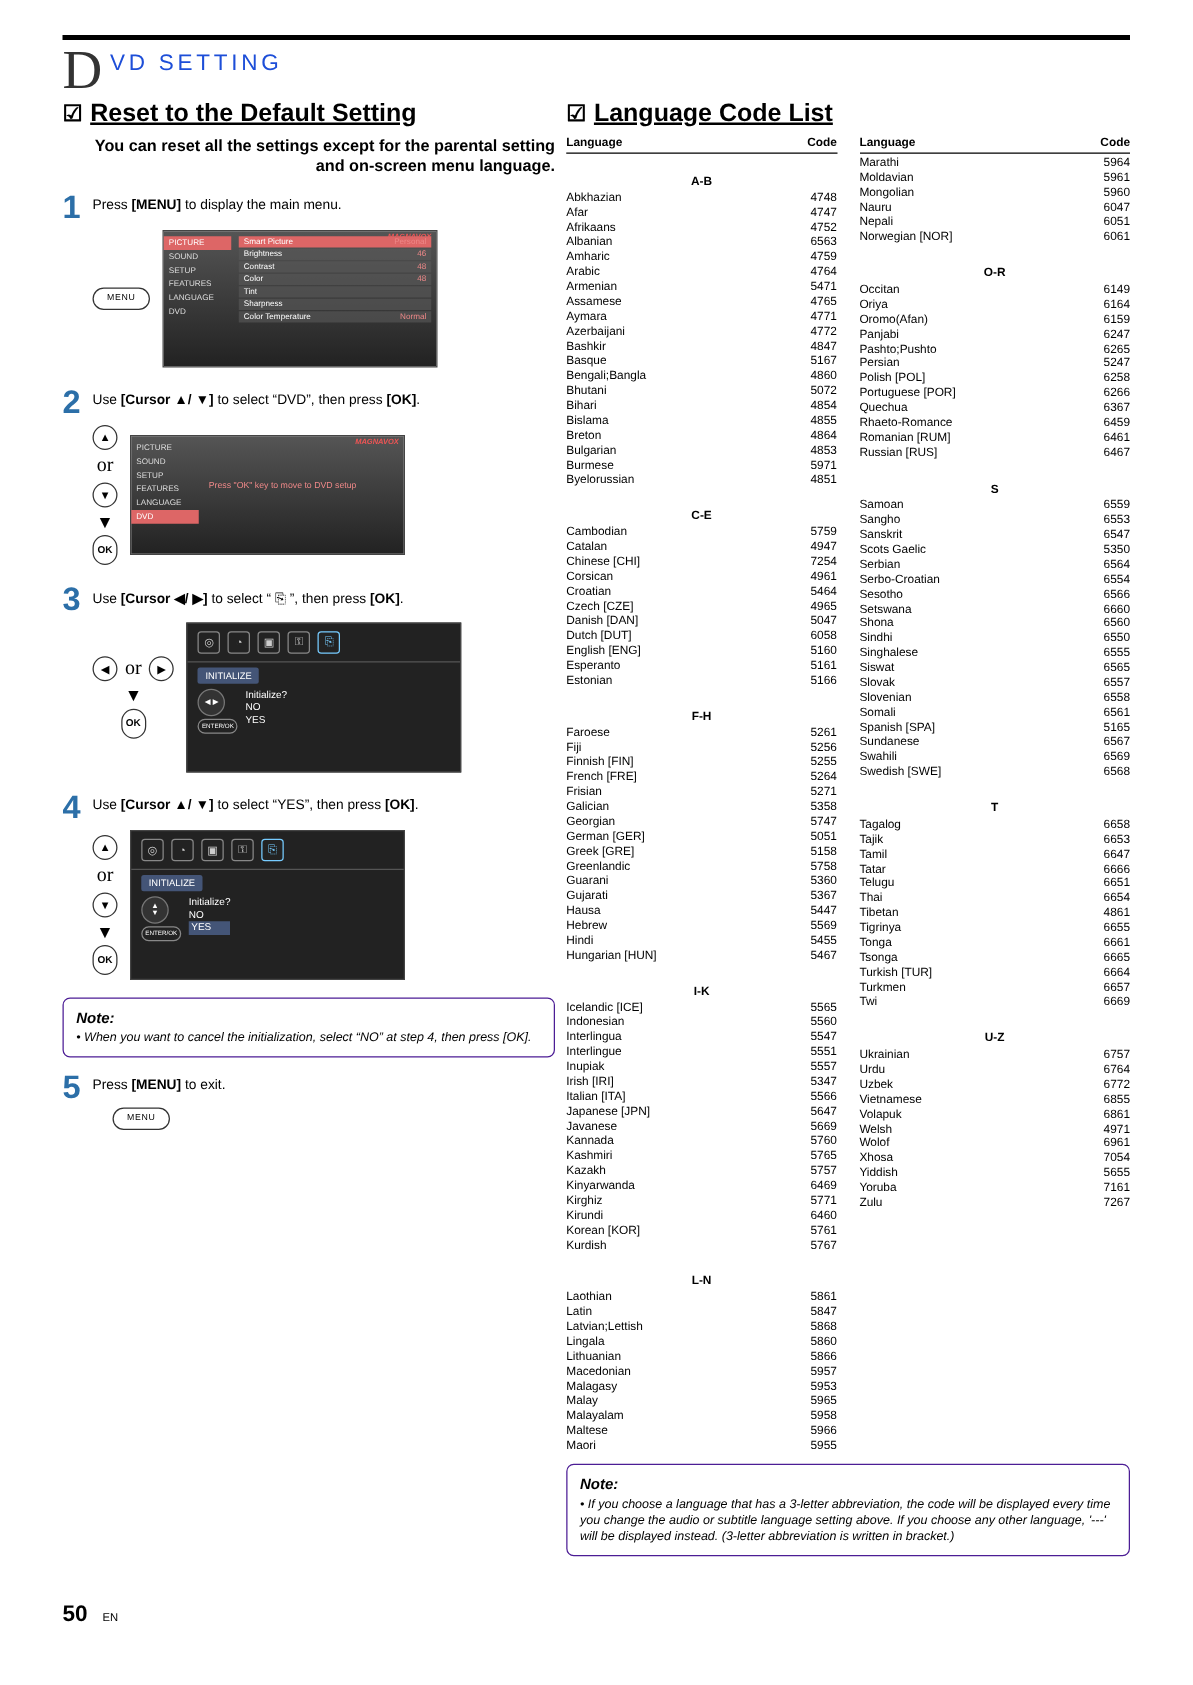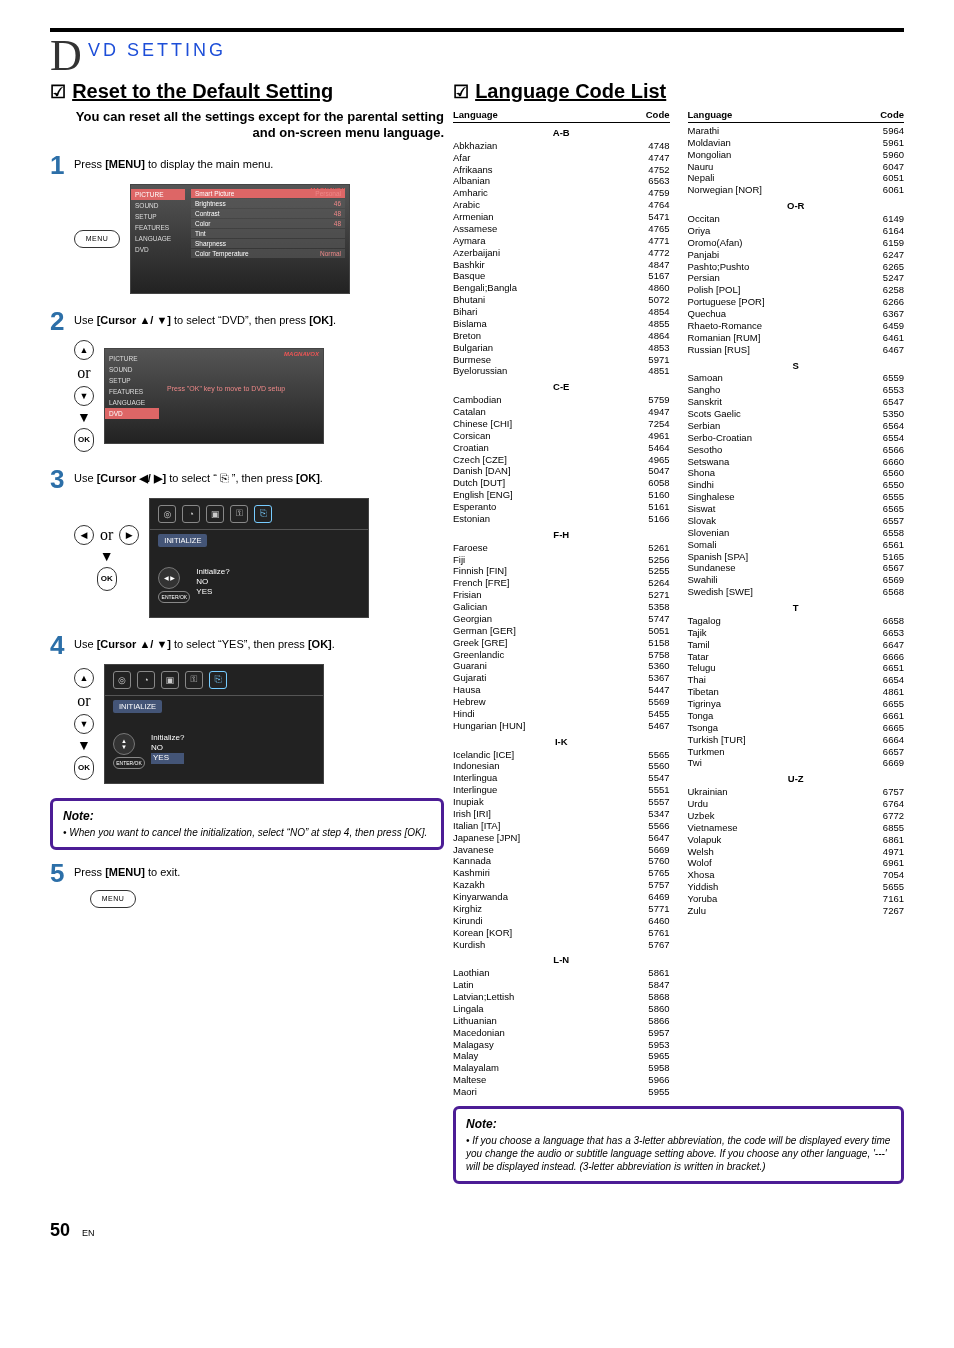--- a/index.html
+++ b/index.html
@@ -99,36 +99,36 @@
   .tv-menu-rows .row .val { color:#e88; }
   .dvd-screen {
     width: 220px; height: 120px; border:1px solid #444;
     background:#222; position:relative; color:#fff; font-size:8px;
   }
   .dvd-icons { display:flex; gap:6px; padding:6px 8px; border-bottom:1px solid #555;}
   .dvd-icons .ic { width:18px; height:18px; border:1px solid #888; border-radius:3px;
     display:flex; align-items:center; justify-content:center; font-size:9px; color:#ccc;}
   .dvd-icons .ic.sel { border-color:#7cf; color:#7cf; }
   .dvd-body { padding:4px 8px; }
-  .dvd-tab { background:#457; display:inline-block; padding:2px 6px; font-size:7.5px; margin-bottom:16px; border-radius:2px;}
+  .dvd-tab { background:#457; display:inline-block; padding:2px 6px; font-size:7.5px; margin-bottom:0; border-radius:2px;}
   .dvd-q { display:flex; gap:6px; align-items:flex-start; margin-top:4px;}
   .dvd-remote { width:22px; height:22px; background:#333; border:1px solid #777; border-radius:50%;
     font-size:6px; display:flex; align-items:center; justify-content:center; flex-direction:column; line-height:1;}
   .dvd-options { font-size:8px; line-height:1.3;}
   .dvd-enter { width:32px; height:12px; border:1px solid #888; border-radius:6px;
     font-size:5px; display:flex; align-items:center; justify-content:center; margin-top:2px;}
-  .note-box { border:3px solid #4c1d95; border-radius:6px; padding:8px 10px; font-size:10px; margin-top:4px;}
+  .note-box { border:1px solid #4c1d95; border-radius:6px; padding:8px 10px; font-size:10px; margin-top:4px;}
   .note-box .note-title { font-style:italic; font-weight:bold; margin-bottom:3px; font-size:12px;}
   .note-box .note-text { font-style:italic; line-height:1.3; }
   .note-box .bullet::before { content:"• "; }
   
   .lang-cols { display:flex; gap:18px; font-size:9.5px; line-height:1.25; }
   .lang-col { flex:1; }
   .lang-head { display:flex; justify-content:space-between; font-weight:bold; border-bottom:1px solid #000; padding-bottom:1px; margin-bottom:2px; }
-  .lang-group { text-align:center; font-weight:bold; margin:4px 0 1px; font-size:9.5px;}
+  .lang-group { text-align:center; font-weight:bold; margin:17px 0 1px; font-size:9.5px;}
   .lang-row { display:flex; justify-content:space-between; }
   .lang-row .n { white-space:nowrap; }
   .lang-row .c { text-align:right; }
   .page-num { margin-top:36px; font-size:14px; }
   .page-num .big { font-weight:bold; font-size:18px; }
   .page-num .en { font-size:9px; margin-left:8px; }
   .tri { font-size:9px; }
 </style>
 </head>
 <body>

